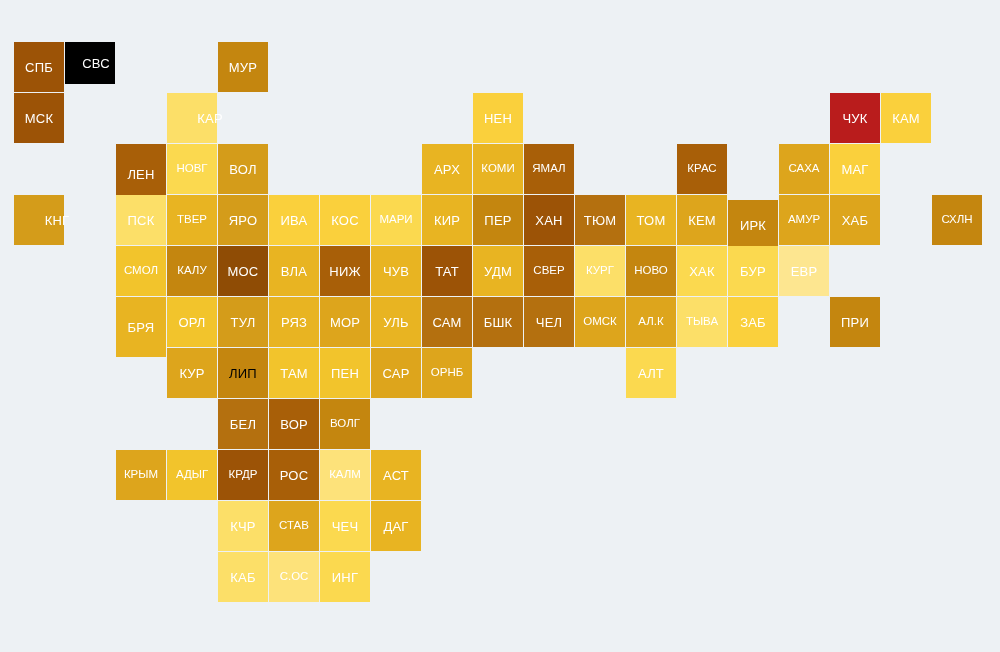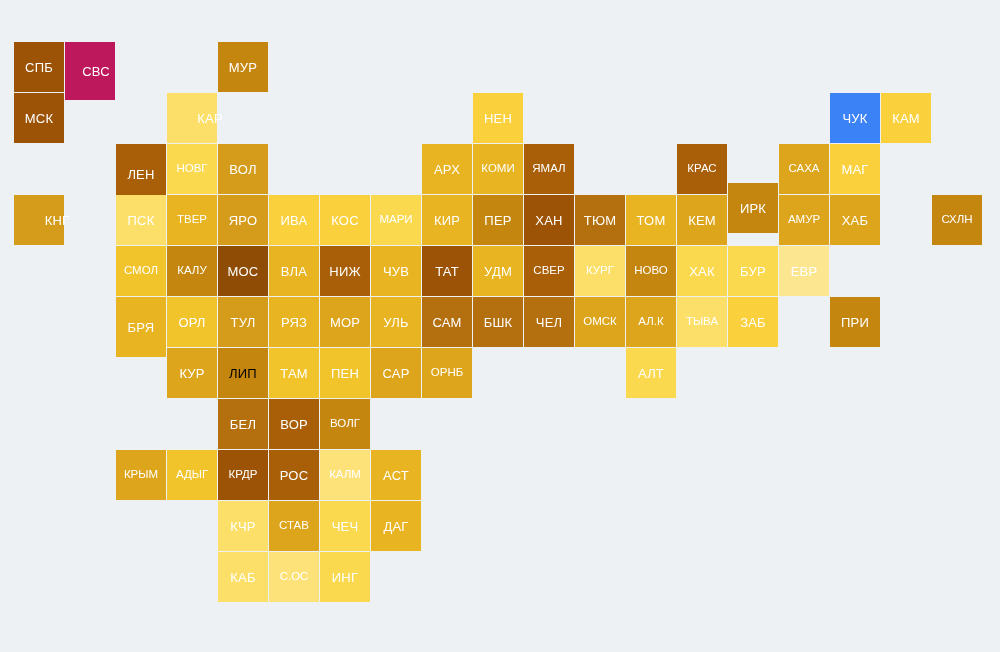--- a/index.html
+++ b/index.html
@@ -42,36 +42,36 @@
     letter-spacing: 0;
   }
 </style>
 </head>
 <body>
 
 <div id="tilemap" style="background: rgb(237, 241, 244);">
     <div class="tile" style="left: 14px; top: 42px; width: 50px; height: 50px; background: rgb(156, 83, 6);">
       <span style="color: rgb(255, 255, 255);">СПБ</span>
     </div>
-    <div class="tile" style="left: 65px; top: 42px; width: 50px; height: 58px; background: #be185d; padding-left: 12px;">
+    <div class="tile" style="left: 65px; top: 42px; width: 50px; height: 42px; background: #000000; padding-left: 12px;">
       <span style="color: rgb(255, 255, 255);">СВС</span>
     </div>
     <div class="tile" style="left: 218px; top: 42px; width: 50px; height: 50px; background: rgb(196, 134, 15);">
       <span style="color: rgb(255, 255, 255);">МУР</span>
     </div>
     <div class="tile" style="left: 14px; top: 93px; width: 50px; height: 50px; background: rgb(156, 83, 6);">
       <span style="color: rgb(255, 255, 255);">МСК</span>
     </div>
     <div class="tile" style="left: 167px; top: 93px; width: 50px; height: 50px; background: rgb(252, 223, 104);">
       <span style="color: rgb(255, 255, 255); margin-left: 36px;">КАР</span>
     </div>
     <div class="tile" style="left: 473px; top: 93px; width: 50px; height: 50px; background: rgb(250, 208, 60);">
       <span style="color: rgb(255, 255, 255);">НЕН</span>
     </div>
-    <div class="tile" style="left: 830px; top: 93px; width: 50px; height: 50px; background: #3b82f6; text-align: right;">
+    <div class="tile" style="left: 830px; top: 93px; width: 50px; height: 50px; background: #b91c1c; text-align: right;">
       <span style="color: rgb(255, 255, 255);">ЧУК</span>
     </div>
     <div class="tile" style="left: 881px; top: 93px; width: 50px; height: 50px; background: rgb(250, 208, 60);">
       <span style="color: rgb(255, 255, 255);">КАМ</span>
     </div>
     <div class="tile" style="left: 116px; top: 144px; width: 50px; height: 60px; background: rgb(168, 95, 8);">
       <span style="color: rgb(255, 255, 255);">ЛЕН</span>
     </div>
     <div class="tile narrow" style="left: 167px; top: 144px; width: 50px; height: 50px; background: rgb(251, 217, 79);">
       <span style="color: rgb(255, 255, 255);">НОВГ</span>
@@ -129,21 +129,21 @@
     </div>
     <div class="tile" style="left: 575px; top: 195px; width: 50px; height: 50px; background: rgb(180, 112, 15);">
       <span style="color: rgb(255, 255, 255);">ТЮМ</span>
     </div>
     <div class="tile" style="left: 626px; top: 195px; width: 50px; height: 50px; background: rgb(232, 180, 34);">
       <span style="color: rgb(255, 255, 255);">ТОМ</span>
     </div>
     <div class="tile" style="left: 677px; top: 195px; width: 50px; height: 50px; background: rgb(221, 165, 28);">
       <span style="color: rgb(255, 255, 255);">КЕМ</span>
     </div>
-    <div class="tile" style="left: 728px; top: 183px; width: 50px; height: 50px; background: rgb(196, 134, 15);">
+    <div class="tile" style="left: 728px; top: 200px; width: 50px; height: 50px; background: rgb(196, 134, 15);">
       <span style="color: rgb(255, 255, 255);">ИРК</span>
     </div>
     <div class="tile narrow" style="left: 779px; top: 195px; width: 50px; height: 50px; background: rgb(221, 165, 28);">
       <span style="color: rgb(255, 255, 255);">АМУР</span>
     </div>
     <div class="tile" style="left: 830px; top: 195px; width: 50px; height: 50px; background: rgb(221, 165, 28);">
       <span style="color: rgb(255, 255, 255);">ХАБ</span>
     </div>
     <div class="tile narrow" style="left: 932px; top: 195px; width: 50px; height: 50px; background: rgb(196, 134, 15);">
       <span style="color: rgb(255, 255, 255);">СХЛН</span>

